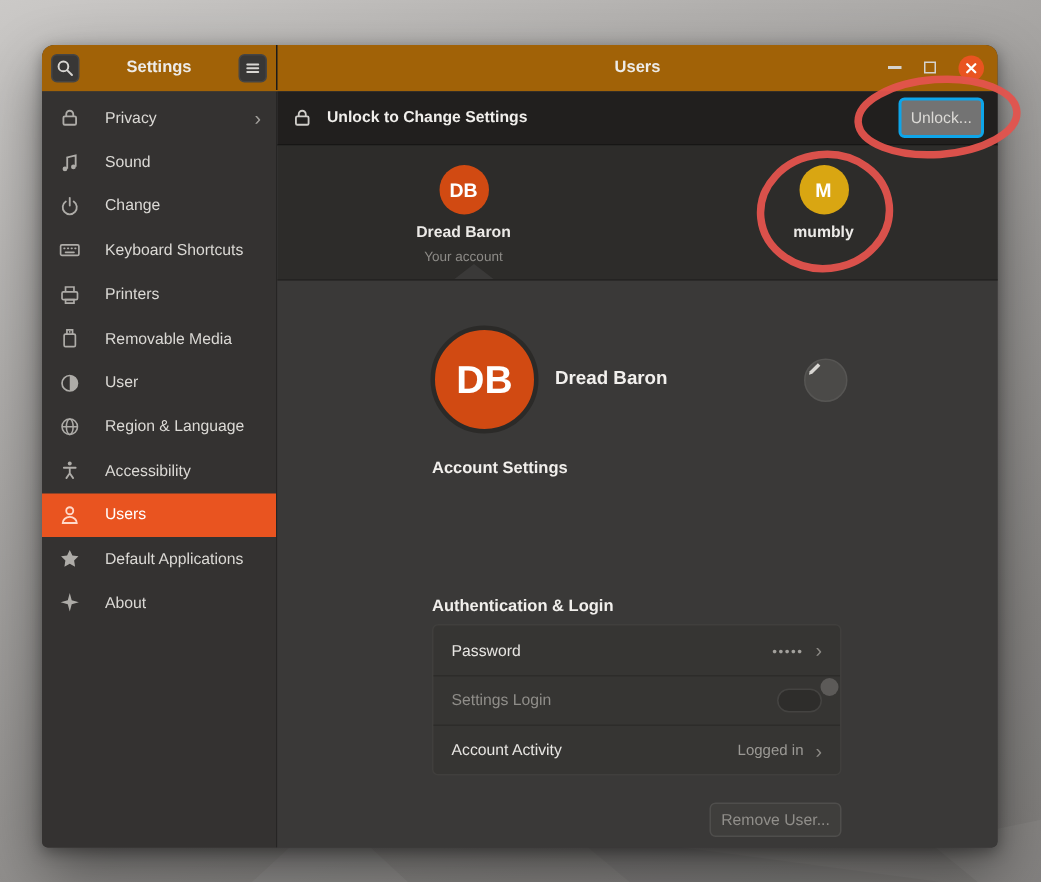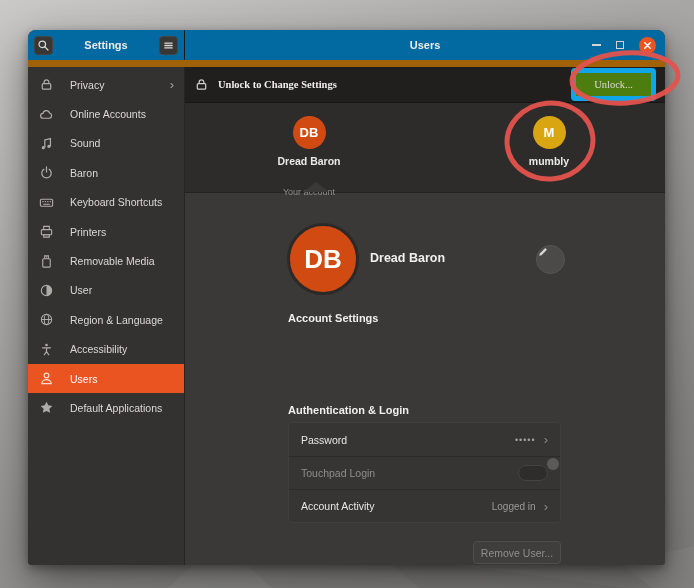--- a/index.html
+++ b/index.html
@@ -17,21 +17,21 @@
            clip-path:polygon(0 0,100% 40%,40% 100%);}
 
   
   .window{
     position:absolute;left:28px;top:30px;width:637px;height:535px;
     border-radius:8px 8px 4px 4px;
     box-shadow:0 16px 40px rgba(0,0,0,0.45),0 3px 10px rgba(0,0,0,0.35);
     background:#3a3938;display:flex;flex-direction:column;
   }
   .headerbar{height:30px;display:flex;flex:none;border-radius:8px 8px 0 0;overflow:hidden;
-    background:#0369a1;border-bottom:7px solid #a16207;}
+    background:#a16207;border-bottom:1px solid #a16207;}
   .hb-side{width:157px;flex:none;display:flex;align-items:center;justify-content:space-between;
     padding:0 6px;box-sizing:border-box;border-right:1px solid #1c1b1a;}
   .hb-title{font-size:11px;font-weight:bold;color:#edebe8;}
   .icon-btn{width:19px;height:19px;border-radius:4px;background:#383736;border:1px solid #464544;
     display:flex;align-items:center;justify-content:center;color:#d9d7d3;box-sizing:border-box;}
   .hb-main{flex:1;position:relative;display:flex;align-items:center;justify-content:center;}
   .win-controls{position:absolute;right:9px;top:0;height:30px;display:flex;align-items:center;gap:15px;}
   .wc-min{width:9px;height:1.5px;background:#d5d3cf;}
   .wc-max{width:8px;height:8px;border:1.5px solid #d5d3cf;box-sizing:border-box;}
   .wc-close{width:17px;height:17px;border-radius:50%;display:flex;align-items:center;justify-content:center;}
@@ -45,36 +45,36 @@
     color:#dbd9d5;font-size:10.5px;}
   .side-item .s-icon{width:16px;height:16px;flex:none;color:#aeaca8;display:flex;align-items:center;justify-content:center;}
   .side-item.selected{background:#E95420;color:#ffffff;}
   .side-item.selected .s-icon{color:#ffd9c9;}
   .side-chevron{margin-left:auto;color:#a3a19d;font-size:13px;line-height:1;}
   svg.ic{display:block;}
 
   
   .main{flex:1;display:flex;flex-direction:column;min-width:0;background:#3a3938;border-radius:0 0 4px 0;}
   .infobar{height:36px;flex:none;background:#211f1e;border-bottom:1px solid #171615;
-    display:flex;align-items:center;gap:9px;padding:0 9px;box-sizing:border-box;font-family:Liberation Serif, serif;}
+    display:flex;align-items:center;gap:9px;padding:0 9px;box-sizing:border-box;}
   .lock-wrap{color:#cfcdc9;flex:none;}
   .info-text{line-height:1.25;}
   .info-title{font-size:10.5px;font-weight:bold;color:#f0eeeb;}
   .info-sub{font-size:10.5px;color:#b4b2ae;}
-  .unlock-btn{margin-left:auto;height:23px;padding:0 18px;background:#4d7c0f;border:5px solid #0ea5e9;
+  .unlock-btn{margin-left:auto;height:23px;padding:0 6px;background:#737373;border:2px solid #0ea5e9;
     border-radius:4px;color:#dcdad6;font-size:10.5px;display:flex;align-items:center;}
 
   .carousel{height:89px;flex:none;background:#2d2c2a;border-bottom:1px solid #242322;position:relative;}
   .c-user{position:absolute;top:13px;width:110px;display:flex;flex-direction:column;align-items:center;}
   .c-user.u0{left:69px;}
   .c-user.u1{left:309px;}
   .c-avatar{width:33px;height:33px;border-radius:50%;display:flex;align-items:center;justify-content:center;
     color:#fff;font-weight:bold;font-size:13px;}
   .c-name{margin-top:6px;font-size:10.5px;font-weight:bold;color:#eceae7;}
-  .c-sub{margin-top:20px;font-size:9px;color:#8d8b87;}
+  .c-sub{margin-top:5px;font-size:9px;color:#8d8b87;}
   .c-arrow{position:absolute;bottom:0;left:118px;width:0;height:0;
     border-left:13px solid transparent;border-right:13px solid transparent;border-bottom:10px solid #3a3938;}
 
   .content{flex:1;position:relative;}
   .big-avatar{position:absolute;left:102px;top:30px;width:66px;height:66px;border-radius:50%;
     border:3px solid #2b2a28;display:flex;align-items:center;justify-content:center;
     color:#fff;font-weight:bold;font-size:26px;}
   .profile-name{position:absolute;left:185px;top:58px;font-size:12.5px;font-weight:bold;color:#f2f0ed;}
   .edit-btn{position:absolute;left:351px;top:52px;width:27px;height:27px;border-radius:50%;
     background:#4b4a48;border:1px solid #56555' ;box-sizing:border-box;
@@ -164,49 +164,41 @@
         <span class="s-icon">
           <svg class="ic" width="15" height="15" viewBox="0 0 16 16" fill="none" stroke="currentColor" stroke-width="1.3">
             <rect x="3.5" y="7" width="9" height="6" rx="1"></rect>
               <path d="M5.5 7V5.5a2.5 2.5 0 0 1 5 0V7"></path>
           </svg>
           </span>
         <span>Privacy</span>
         <span class="side-chevron">›</span>
       </div>
 
-      <div class="side-item">
-        <span class="s-icon">
-          <svg class="ic" width="15" height="15" viewBox="0 0 16 16" fill="none" stroke="currentColor" stroke-width="1.3">
-            <path d="M4.5 12a2.6 2.6 0 0 1-.3-5.2A3.6 3.6 0 0 1 11.2 6.4 2.9 2.9 0 0 1 11.4 12z"></path>
-          </svg>
-          </span>
-        <span>Online Accounts</span>
-      </div>
 
 
       <div class="side-item">
         <span class="s-icon">
           <svg class="ic" width="15" height="15" viewBox="0 0 16 16" fill="none" stroke="currentColor" stroke-width="1.3">
             <path d="M6.2 12.3V4.2l6-1.4v8.1"></path>
             <circle cx="4.6" cy="12.4" r="1.7" fill="currentColor" stroke="none"></circle>
             <circle cx="10.6" cy="11" r="1.7" fill="currentColor" stroke="none"></circle>
           </svg>
           </span>
         <span>Sound</span>
       </div>
 
       <div class="side-item">
         <span class="s-icon">
           <svg class="ic" width="15" height="15" viewBox="0 0 16 16" fill="none" stroke="currentColor" stroke-width="1.3" stroke-linecap="round">
             <path d="M5.2 4.6a5 5 0 1 0 5.6 0"></path>
               <path d="M8 2v5.5"></path>
           </svg>
           </span>
-        <span>Baron</span>
+        <span>Change</span>
       </div>
 
 
 
       <div class="side-item">
         <span class="s-icon">
           <svg class="ic" width="15" height="15" viewBox="0 0 16 16" fill="none" stroke="currentColor" stroke-width="1.2" stroke-linecap="round">
             <rect x="1.5" y="4.5" width="13" height="7.5" rx="1"></rect>
               <path d="M4 7h.4M6.6 7h.4M9.2 7h.4M11.8 7h.4M5 9.8h6"></path>
           </svg>
@@ -278,20 +270,28 @@
       <div class="side-item">
         <span class="s-icon">
           <svg class="ic" width="15" height="15" viewBox="0 0 16 16">
             <path d="M8 1.8l1.9 3.9 4.3.6-3.1 3 .7 4.3L8 11.6l-3.8 2 .7-4.3-3.1-3 4.3-.6z" fill="currentColor"></path>
           </svg>
           </span>
         <span>Default Applications</span>
       </div>
 
 
+      <div class="side-item">
+        <span class="s-icon">
+          <svg class="ic" width="15" height="15" viewBox="0 0 16 16">
+            <path d="M8 1.5 9.4 6.6 14.5 8 9.4 9.4 8 14.5 6.6 9.4 1.5 8 6.6 6.6z" fill="currentColor"></path>
+          </svg>
+          </span>
+        <span>About</span>
+      </div>
 
     </div>
 
     <div class="main">
 
       <div class="infobar">
         <span class="lock-wrap">
           <svg class="ic" width="15" height="15" viewBox="0 0 16 16" fill="none" stroke="currentColor" stroke-width="1.3">
             <rect x="3.5" y="7" width="9" height="6" rx="1"></rect>
               <path d="M5.5 7V5.5a2.5 2.5 0 0 1 5 0V7"></path>
@@ -334,21 +334,21 @@
 
         <div class="card card-auth">
           <div class="auth-row">
             <span class="ar-label">Password</span>
             <span class="ar-right">
               <span class="ar-dots">•••••</span>
               <span class="chev">›</span>
             </span>
           </div>
           <div class="auth-row">
-            <span class="ar-label dim">Touchpad Login</span>
+            <span class="ar-label dim">Settings Login</span>
             <div class="toggle tg-auto">
               <div class="knob"></div>
             </div>
           </div>
           <div class="auth-row">
             <span class="ar-label">Account Activity</span>
             <span class="ar-right">
               <span class="ar-value">Logged in</span>
               <span class="chev">›</span>
             </span>

